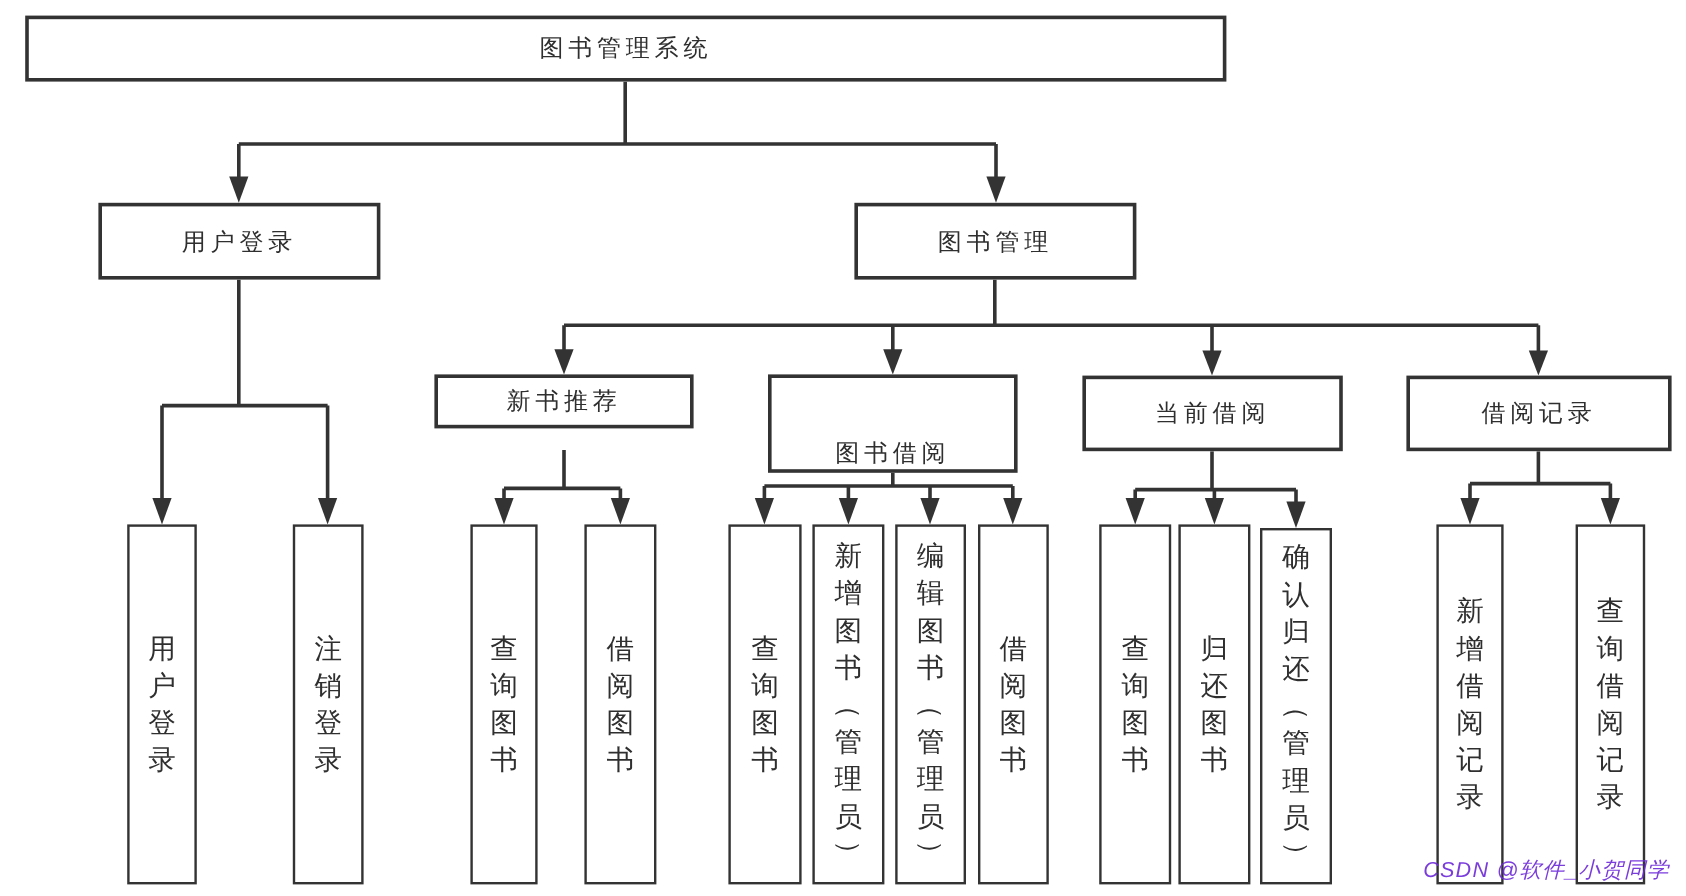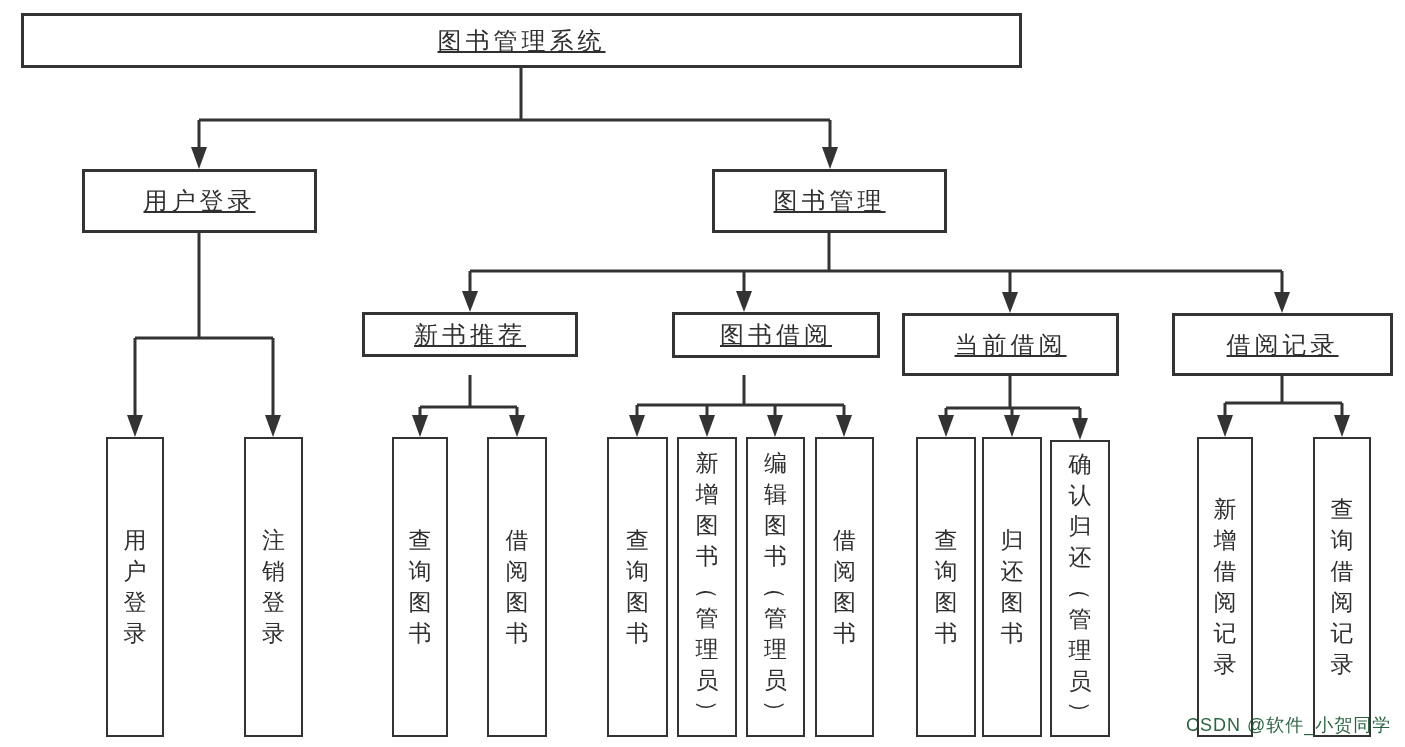--- a/index.html
+++ b/index.html
@@ -25,25 +25,24 @@
     position: absolute;
     box-sizing: border-box;
     border: 3px solid #333333;
     background: #ffffff;
     display: flex;
     align-items: center;
     justify-content: center;
     z-index: 2;
   }
   .hbox span {
-    font-size: 24px;
+    font-size: 20px;
     letter-spacing: 4px;
     color: #2f2f2f;
     white-space: nowrap;
-    text-decoration: underline;
   }
   .leaf {
     position: absolute;
     box-sizing: border-box;
     border: 2px solid #333333;
     background: #ffffff;
     display: flex;
     align-items: center;
     justify-content: center;
     z-index: 2;
@@ -62,23 +61,24 @@
   .vchar-rot {
     transform: rotate(90deg);
   }
   .watermark {
     position: absolute;
     left: 1186px;
     top: 713px;
     z-index: 10;
     font-size: 18px;
     letter-spacing: 1px;
-    color: #14532d;
+    color: #6d28d9;
     opacity: 0.9;
     white-space: nowrap;
+    font-style: italic;
   }
 </style>
 </head>
 <body>
 
 <div class="stage">
 
   <svg class="wires" width="1405" height="747" viewBox="0 0 1405 747" fill="none" stroke="#333333" stroke-width="3">
 
     <path d="M521,68 V120 M199,120 H830 M199,120 V156 M830,120 V156"></path>
@@ -122,21 +122,21 @@
   <div class="hbox" style="left:712px; top:169px; width:235px; height:64px;">
     <span>图书管理</span>
   </div>
   <div class="hbox" style="left:82px; top:169px; width:235px; height:64px;">
     <span>用户登录</span>
   </div>
 
   <div class="hbox" style="left:362px; top:312px; width:216px; height:45px;">
     <span>新书推荐</span>
   </div>
-  <div class="hbox" style="left:672px; top:312px; width:208px; height:46px;">
+  <div class="hbox" style="left:640px; top:312px; width:208px; height:82px;align-items:flex-end;">
     <span>图书借阅</span>
   </div>
   <div class="hbox" style="left:902px; top:313px; width:217px; height:63px;">
     <span>当前借阅</span>
   </div>
   <div class="hbox" style="left:1172px; top:313px; width:221px; height:63px;">
     <span>借阅记录</span>
   </div>
 
   <div class="leaf" style="left:106px; top:437px; width:58px; height:300px;">

